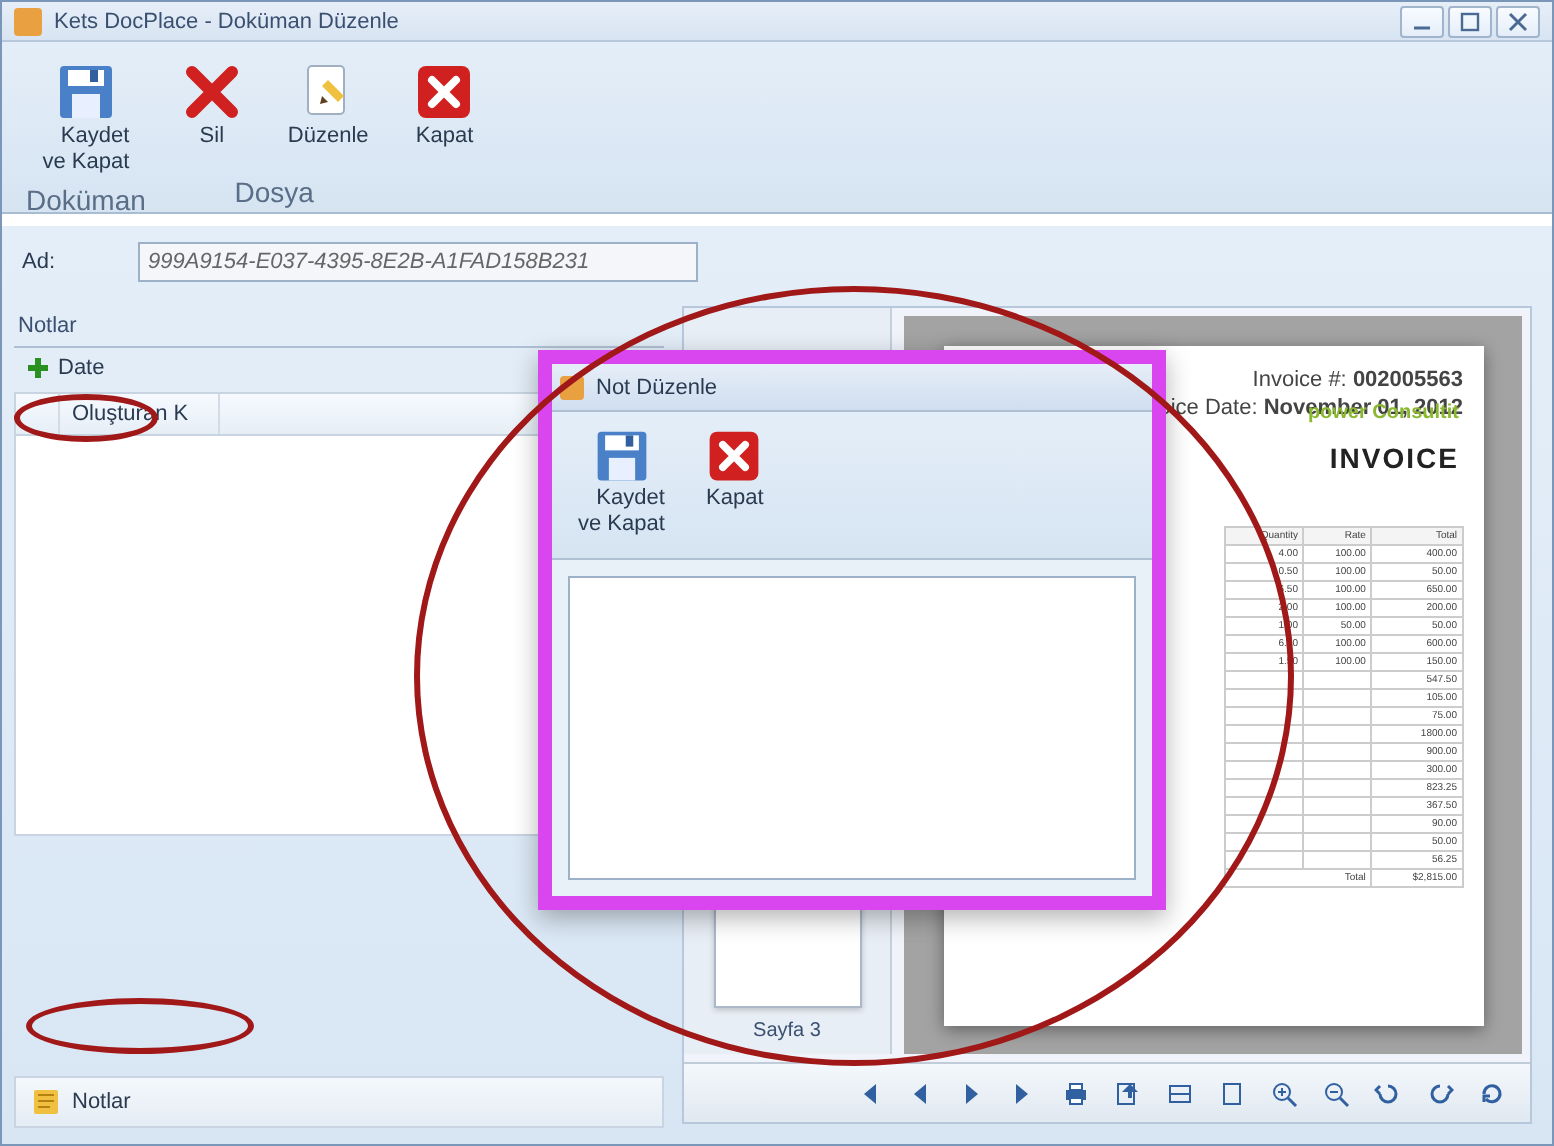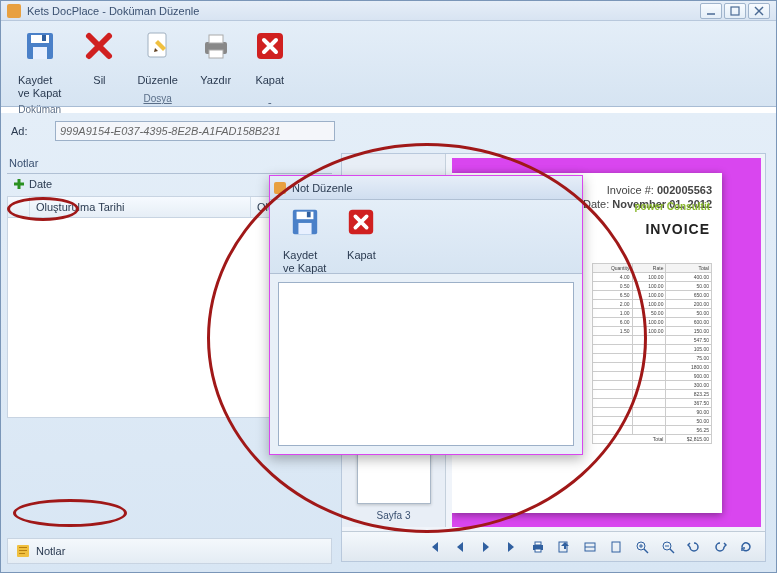--- a/index.html
+++ b/index.html
@@ -11,28 +11,28 @@
 .titlebar .title { flex: 1; color: #3a5070; }
 .titlebar .win-btn { width: 22px; height: 16px; border: 1px solid #a0b4cc; background: linear-gradient(#f8fbff,#e4eef8); margin-left: 2px; border-radius: 2px; display:flex; align-items:center; justify-content:center; cursor:pointer; }
 .titlebar .win-btn svg { width:10px; height:10px; }
 
 
 .ribbon { height: 86px; background: linear-gradient(#e4eef8, #d6e4f2); border-bottom: 1px solid #a8bcd4; display:flex; padding: 2px 6px 0 6px; }
 .ribbon-group { display:flex; flex-direction:column; align-items:center; padding: 0 6px; }
 .ribbon-group .buttons { display:flex; gap: 12px; flex:1; align-items:flex-start; padding-top:4px;}
 .ribbon-btn { display:flex; flex-direction:column; align-items:center; cursor:pointer; padding:2px 4px; border:1px solid transparent; border-radius:3px; }
 .ribbon-btn .icon { width:32px; height:32px; display:flex; align-items:center; justify-content:center; }
-.ribbon-btn .lbl { text-align:left; line-height:1.15; color:#2a3a50; margin-top:12px;}
-.ribbon-group .group-label { color:#5a6e88; font-size:10px; padding:2px 0;text-decoration:underline; }
+.ribbon-btn .lbl { text-align:right; line-height:1.15; color:#2a3a50; margin-top:0;}
+.ribbon-group .group-label { color:#5a6e88; font-size:14px; padding:2px 0; }
 
 
 .body-area { position:absolute; top:112px; left:0; right:0; bottom:0; background:linear-gradient(#e4eef8,#d8e6f4); }
 
 
-.ad-row { display:flex; align-items:center; padding:8px 10px; }
+.ad-row { display:flex; align-items:center; padding:8px 10px; gap:14px; }
 .ad-row .lbl { width:44px; color:#2a3a50;}
 .ad-row input { width:280px; height:20px; border:1px solid #9cb0c8; background:#f4f6fa; padding:0 4px; color:#666;font-style:italic;}
 
 
 .left-col { position:absolute; left:6px; top:40px; width:325px; bottom:6px; }
 .notes-header { color:#3a5070; padding:4px 2px; border-bottom:1px solid #b0c0d4;}
 .ekle-btn { display:flex; align-items:center; gap:4px; padding:4px 6px; cursor:pointer; color:#2a3a50; width:fit-content;}
 .ekle-btn .plus { width:12px; height:12px; }
 .table-head { display:flex; background:linear-gradient(#f6faff,#e6eef6); border:1px solid #c8d4e2; margin-top:2px;}
 .table-head div { padding:4px 6px; border-right:1px solid #d0dce8; color:#2a3a50; }
@@ -43,34 +43,34 @@
 
 .bottom-tabs { position:absolute; bottom:0; left:0; width:100%; }
 .tab-item { display:flex; align-items:center; gap:6px; padding:5px 8px; border:1px solid #c8d4e2; background:linear-gradient(#f4f8fc,#e4ecf4); margin-bottom:2px; cursor:pointer; color:#2a3a50;}
 .tab-item .ticon { width:14px; height:14px; }
 
 
 .preview { position:absolute; left:340px; right:10px; top:40px; bottom:10px; background:#f0f4fa; border:1px solid #b8c8dc; }
 .thumb-col { position:absolute; left:0; top:0; bottom:34px; width:104px; background:#e8eef6; border-right:1px solid #c4d0dc; overflow:hidden; display:flex; flex-direction:column; align-items:center; padding-top:280px;}
 .thumb { width:74px; height:70px; background:#fff; border:1px solid #aab8c8; box-shadow:0 1px 3px rgba(0,0,0,.2); margin-bottom:6px;}
 .thumb-lbl { font-size:10px; color:#3a5070;text-align:right;}
-.doc-view { position:absolute; left:110px; right:4px; top:4px; bottom:34px; background:#d946ef; display:flex; align-items:center; overflow:hidden;}
+.doc-view { position:absolute; left:110px; right:4px; top:4px; bottom:34px; background:#a3a3a3; display:flex; align-items:center; justify-content:center; overflow:hidden;}
 .page { width:270px; height:340px; background:#fff; box-shadow:0 2px 8px rgba(0,0,0,.4); padding:10px; position:relative; font-size:6px; color:#444;}
 .page .hdr { text-align:right; font-size:6px; line-height:1.3;}
 .page .logo { position:absolute; right:12px; top:28px; font-size:10px; color:#8ab82e; font-weight:bold;}
 .page .inv-title { position:absolute; right:12px; top:48px; font-size:14px; font-weight:bold; color:#222; letter-spacing:1px;}
 .page .tbl { position:absolute; right:10px; top:90px; width:120px; border-collapse:collapse;}
 .page .tbl th, .page .tbl td { border:1px solid #ccc; padding:1px 2px; font-size:5px; text-align:right;}
 .page .tbl th { background:#f4f4f4; font-weight:normal;}
 .viewer-toolbar { position:absolute; left:0; right:0; bottom:0; height:30px; background:linear-gradient(#f4f8fc,#e0e8f0); border-top:1px solid #c0ccd8; display:flex; align-items:center; justify-content:flex-end; padding:0 10px; gap:8px;}
 .vt-btn { width:18px; height:18px; display:flex; align-items:center; justify-content:center; cursor:pointer; border-radius:2px;}
 .vt-btn svg { width:14px; height:14px;}
 
 
-.dialog { position:absolute; left:268px; top:174px; width:314px; height:280px; background:#e8f0f8; border:1px solid #d946ef; box-shadow:0 4px 12px rgba(0,0,0,.3); display:flex; flex-direction:column;}
+.dialog { position:absolute; left:268px; top:174px; width:314px; height:280px; background:#e8f0f8; border:7px solid #d946ef; box-shadow:0 4px 12px rgba(0,0,0,.3); display:flex; flex-direction:column;}
 .dialog .dlg-title { height:24px; background:linear-gradient(#e6eef8,#d0def0); display:flex; align-items:center; padding:0 4px; border-bottom:1px solid #b0c0d4;}
 .dialog .dlg-title .app-icon { width:12px; height:12px; background:#e8a040; margin-right:6px; border-radius:2px;}
 .dialog .dlg-title .t { flex:1; color:#2a3a50;}
 .dialog .dlg-title .win-btn.red { background:linear-gradient(#f08080,#d04040); border-color:#a03030;}
 .dialog .dlg-ribbon { height:74px; background:linear-gradient(#e4eef8,#d6e4f2); border-bottom:1px solid #b0c0d4; display:flex; padding:4px 8px; gap:10px;}
 .dialog .dlg-ribbon .ribbon-btn .icon { width:30px; height:30px;}
 .dialog textarea { flex:1; margin:8px; border:1px solid #9cb0c8; resize:none; background:#fff; padding:4px; font-size:11px;}
 
 
 .circle { position:absolute; border:3px solid #a01818; border-radius:50%; pointer-events:none;}
@@ -135,30 +135,20 @@
       <div class="ribbon-btn">
         <span class="icon">
           <svg viewBox="0 0 32 32">
               <rect x="6" y="3" width="18" height="24" rx="2" fill="#fff" stroke="#a0b0c0"></rect>
               <path d="M16 10l8 8-3 3-8-8z" fill="#f0c040"></path>
               <path d="M12 22l4-1-3-3z" fill="#604020"></path>
             </svg>
         </span>
         <span class="lbl">Düzenle</span>
       </div>
-      <div class="ribbon-btn">
-        <span class="icon">
-          <svg viewBox="0 0 32 32">
-              <rect x="5" y="12" width="22" height="12" rx="2" fill="#888"></rect>
-              <rect x="9" y="5" width="14" height="8" fill="#fff" stroke="#aaa"></rect>
-              <rect x="9" y="20" width="14" height="8" fill="#fff" stroke="#aaa"></rect>
-            </svg>
-        </span>
-        <span class="lbl">Yazdır</span>
-      </div>
     </div>
     <div class="group-label">Dosya</div>
   </div>
 
   <div class="ribbon-group">
     <div class="buttons">
       <div class="ribbon-btn">
         <span class="icon">
           <svg viewBox="0 0 32 32">
               <rect x="3" y="3" width="26" height="26" rx="4" fill="#d02020"></rect>
@@ -184,21 +174,20 @@
       <span class="plus">
         <svg viewBox="0 0 12 12">
             <line x1="6" y1="1" x2="6" y2="11" stroke="#2a9020" stroke-width="3"></line>
             <line x1="1" y1="6" x2="11" y2="6" stroke="#2a9020" stroke-width="3"></line>
           </svg>
       </span>
       <span>Date</span>
     </div>
     <div class="table-head">
       <div class="c1">&nbsp;</div>
-      <div class="c2">Oluşturulma Tarihi</div>
       <div class="c3">Oluşturan K</div>
     </div>
     <div class="table-body"></div>
 
     <div class="bottom-tabs">
       <div class="tab-item">
         <span class="ticon">
           <svg viewBox="0 0 14 14">
               <rect x="1" y="1" width="12" height="12" rx="1" fill="#f0c040"></rect>
               <rect x="3" y="3" width="8" height="1" fill="#b88010"></rect>

